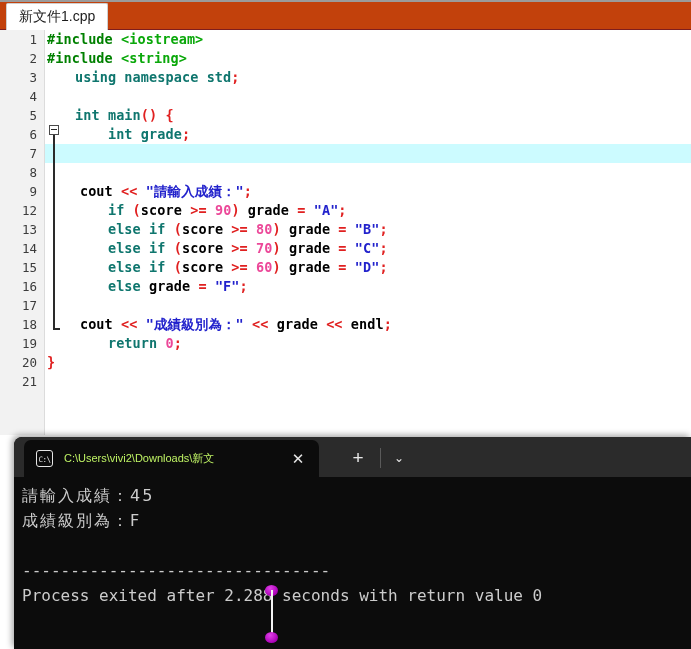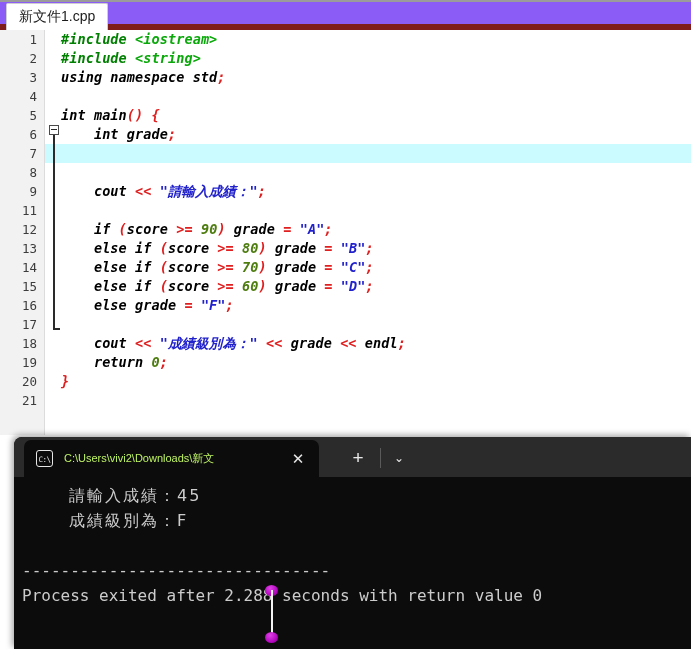--- a/index.html
+++ b/index.html
@@ -25,22 +25,22 @@
     height: 649px;
     background: #ffffff;
   }
 
   
   #tab-strip {
     position: absolute;
     left: 0; top: 0;
     width: 691px;
     height: 30px;
-    background: #8b5cf6;
-    border-bottom: 6px solid #7f1d1d;
+    background: #c2410c;
+    border-bottom: 1px solid #7f1d1d;
     box-sizing: border-box;
   }
   #tab-strip::before {
     content: "";
     position: absolute;
     left: 0; top: 0;
     width: 100%;
     height: 2px;
     background: #9b9b9b;
   }
@@ -119,37 +119,36 @@
     width: 37px;
     text-align: right;
     color: #3c3c3c;
     font-family: "DejaVu Sans Mono", "Liberation Mono", monospace;
     font-size: 12.5px;
     line-height: 19px;
     z-index: 3;
   }
   .code-text {
     position: absolute;
-    left: 61px;
+    left: 47px;
     top: 0;
     line-height: 19px;
     z-index: 2;
     font-weight: bold;
     color: #000000;
     letter-spacing: 0.1px;
-    font-style: italic;
   }
   
   .tk-pre  { color: #008000; }   
   .tk-hdr  { color: #0aa80a; }   
-  .tk-kw   { color: #000000; }   
+  .tk-kw   { color: #0f766e; margin-left: 28px; }   
   .tk-id   { color: #000000; }
   .tk-str  { color: #2222cc; }   
   .tk-op   { color: #e02020; }   
-  .tk-num  { color: #4d7c0f; }   
+  .tk-num  { color: #ec4899; }   
   .tk-punc { color: #e02020; }   
   .tk-cjk  { color: #2222cc; font-family: "DejaVu Sans", sans-serif; font-weight: bold; }
 
   
   #fold-guide {
     position: absolute;
     left: 49px;
     top: 95px;
     width: 10px;
     height: 210px;
@@ -311,21 +310,20 @@
     font-family: "DejaVu Sans Mono", "Liberation Mono", monospace;
     font-size: 16px;
     line-height: 25px;
     color: #cccccc;
     white-space: pre;
     letter-spacing: 0px;
   }
   .term-line.cjk {
     font-family: "DejaVu Sans", sans-serif;
     letter-spacing: 2px;
-    margin-left: 47px;
   }
   .term-line.blank { color: transparent; }
 
   
   #sel-handles {
     position: absolute;
     left: 262px;
     top: 585px;
     width: 22px;
     height: 58px;
@@ -369,21 +367,20 @@
     <div class="code-lines" id="code-lines">
         <div class="code-row"><span class="lineno">1</span><span class="code-text"><span class="tk-pre">#include </span><span class="tk-hdr">&lt;iostream&gt;</span></span></div>
         <div class="code-row"><span class="lineno">2</span><span class="code-text"><span class="tk-pre">#include </span><span class="tk-hdr">&lt;string&gt;</span></span></div>
         <div class="code-row"><span class="lineno">3</span><span class="code-text"><span class="tk-kw">using namespace std</span><span class="tk-punc">;</span></span></div>
         <div class="code-row"><span class="lineno">4</span><span class="code-text"></span></div>
         <div class="code-row"><span class="lineno">5</span><span class="code-text"><span class="tk-kw">int main</span><span class="tk-punc">()</span><span class="tk-id"> </span><span class="tk-punc">{</span></span></div>
         <div class="code-row"><span class="lineno">6</span><span class="code-text"><span class="tk-kw">    int grade</span><span class="tk-punc">;</span></span></div>
         <div class="code-row highlight"><div class="row-bg"></div><span class="lineno">7</span></div>
         <div class="code-row"><span class="lineno">8</span><span class="code-text"></span></div>
         <div class="code-row"><span class="lineno">9</span><span class="code-text"><span class="tk-id">    cout </span><span class="tk-op">&lt;&lt;</span><span class="tk-str"> "</span><span class="tk-cjk">請輸入成績：</span><span class="tk-str">"</span><span class="tk-punc">;</span></span></div>
-        <div class="code-row"><span class="lineno">11</span><span class="code-text"></span></div>
         <div class="code-row"><span class="lineno">12</span><span class="code-text"><span class="tk-kw">    if </span><span class="tk-punc">(</span><span class="tk-id">score </span><span class="tk-op">&gt;=</span><span class="tk-id"> </span><span class="tk-num">90</span><span class="tk-punc">)</span><span class="tk-id"> grade </span><span class="tk-op">=</span><span class="tk-id"> </span><span class="tk-str">"A"</span><span class="tk-punc">;</span></span></div>
         <div class="code-row"><span class="lineno">13</span><span class="code-text"><span class="tk-kw">    else if </span><span class="tk-punc">(</span><span class="tk-id">score </span><span class="tk-op">&gt;=</span><span class="tk-id"> </span><span class="tk-num">80</span><span class="tk-punc">)</span><span class="tk-id"> grade </span><span class="tk-op">=</span><span class="tk-id"> </span><span class="tk-str">"B"</span><span class="tk-punc">;</span></span></div>
         <div class="code-row"><span class="lineno">14</span><span class="code-text"><span class="tk-kw">    else if </span><span class="tk-punc">(</span><span class="tk-id">score </span><span class="tk-op">&gt;=</span><span class="tk-id"> </span><span class="tk-num">70</span><span class="tk-punc">)</span><span class="tk-id"> grade </span><span class="tk-op">=</span><span class="tk-id"> </span><span class="tk-str">"C"</span><span class="tk-punc">;</span></span></div>
         <div class="code-row"><span class="lineno">15</span><span class="code-text"><span class="tk-kw">    else if </span><span class="tk-punc">(</span><span class="tk-id">score </span><span class="tk-op">&gt;=</span><span class="tk-id"> </span><span class="tk-num">60</span><span class="tk-punc">)</span><span class="tk-id"> grade </span><span class="tk-op">=</span><span class="tk-id"> </span><span class="tk-str">"D"</span><span class="tk-punc">;</span></span></div>
         <div class="code-row"><span class="lineno">16</span><span class="code-text"><span class="tk-kw">    else</span><span class="tk-id"> grade </span><span class="tk-op">=</span><span class="tk-id"> </span><span class="tk-str">"F"</span><span class="tk-punc">;</span></span></div>
         <div class="code-row"><span class="lineno">17</span><span class="code-text"></span></div>
         <div class="code-row"><span class="lineno">18</span><span class="code-text"><span class="tk-id">    cout </span><span class="tk-op">&lt;&lt;</span><span class="tk-str"> "</span><span class="tk-cjk">成績級別為：</span><span class="tk-str">"</span><span class="tk-id"> </span><span class="tk-op">&lt;&lt;</span><span class="tk-id"> grade </span><span class="tk-op">&lt;&lt;</span><span class="tk-id"> endl</span><span class="tk-punc">;</span></span></div>
         <div class="code-row"><span class="lineno">19</span><span class="code-text"><span class="tk-kw">    return </span><span class="tk-num">0</span><span class="tk-punc">;</span></span></div>
         <div class="code-row"><span class="lineno">20</span><span class="code-text"><span class="tk-punc">}</span></span></div>
         <div class="code-row"><span class="lineno">21</span><span class="code-text"></span></div>

